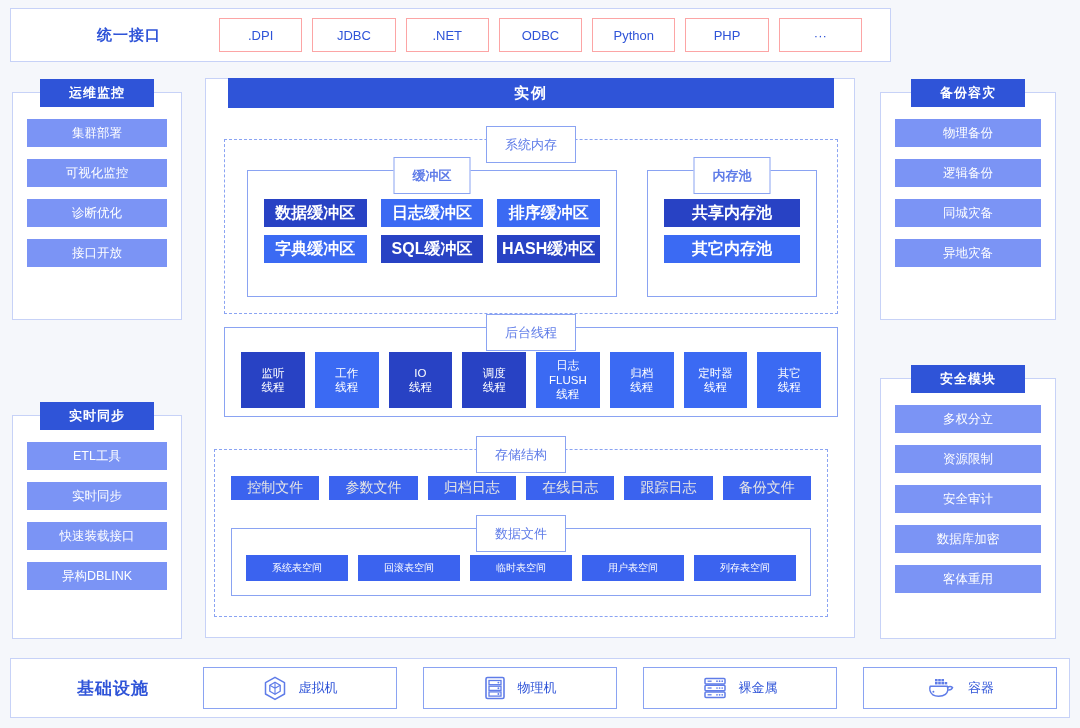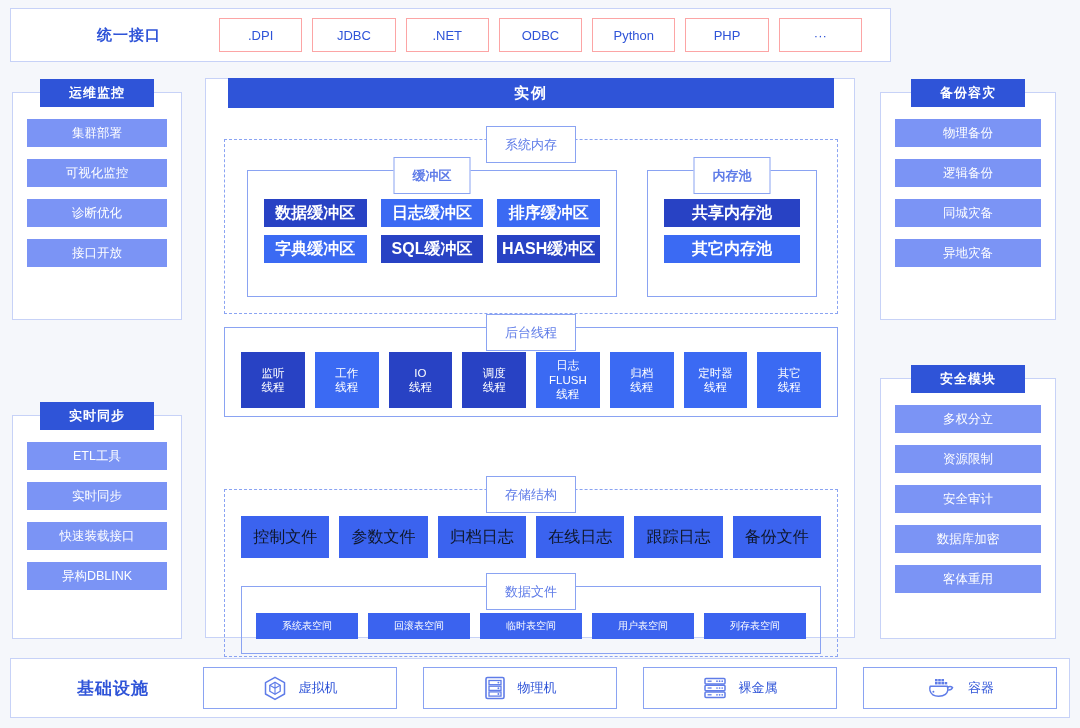--- a/index.html
+++ b/index.html
@@ -90,24 +90,24 @@
   .bx-light { background: #3b6af3; }
 
   .thread-wrap { position: absolute; left: 18px; top: 248px; width: 614px; height: 90px; }
   .thread-row { display: flex; gap: 10px; padding: 24px 16px 12px 16px; }
   .th {
     flex: 1; height: 56px; color: #fff; font-size: 11.5px;
     display: flex; align-items: center; justify-content: center;
     text-align: center; line-height: 1.25;
   }
 
-  .storage-wrap { position: absolute; left: 18px; top: 370px; width: 614px; height: 168px; margin-top: 40px; }
+  .storage-wrap { position: absolute; left: 8px; top: 370px; width: 614px; height: 168px; }
   .file-row { display: flex; gap: 10px; padding: 26px 16px 0 16px; }
   .fx {
-    flex: 1; height: 42px; background: #3b63ef; color: #0f172a; font-size: 16px;
+    flex: 1; height: 24px; background: #3b63ef; color: #e5e5e5; font-size: 14px;
     display: flex; align-items: center; justify-content: center; white-space: nowrap;
   }
   .datafile-wrap { position: relative; margin: 28px 16px 0 16px; }
   .ts-row { display: flex; gap: 10px; padding: 26px 14px 14px 14px; }
   .ts {
     flex: 1; height: 26px; background: #3b63ef; color: #fff; font-size: 10px;
     display: flex; align-items: center; justify-content: center; white-space: nowrap;
   }
 
   

